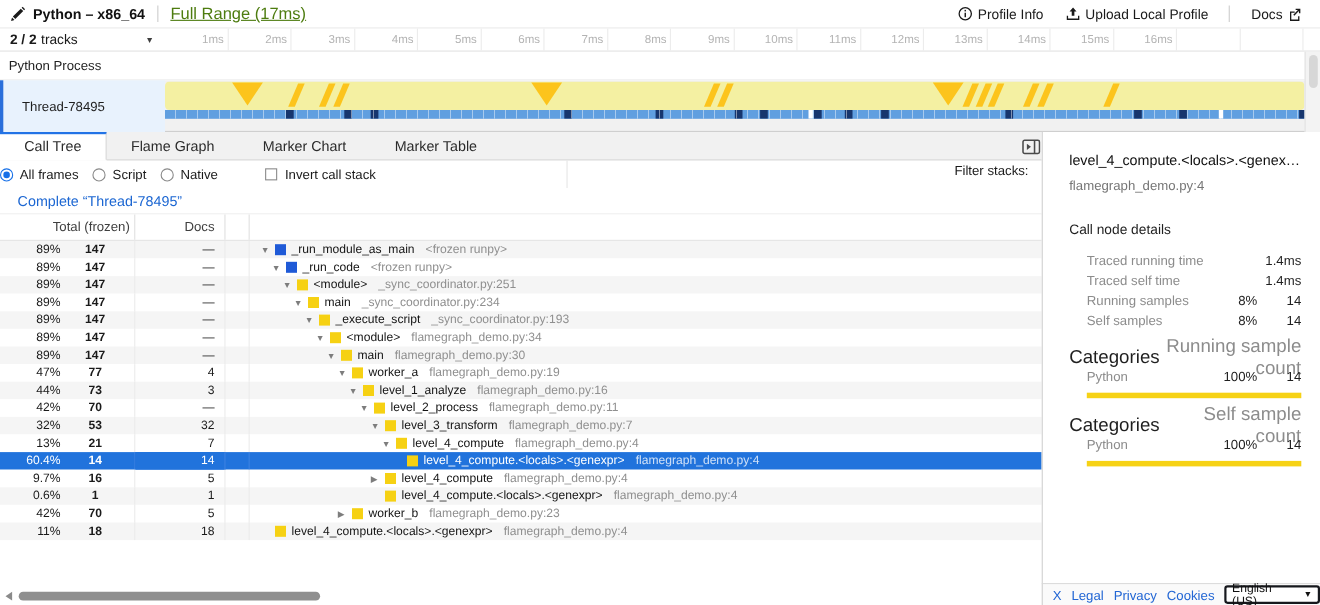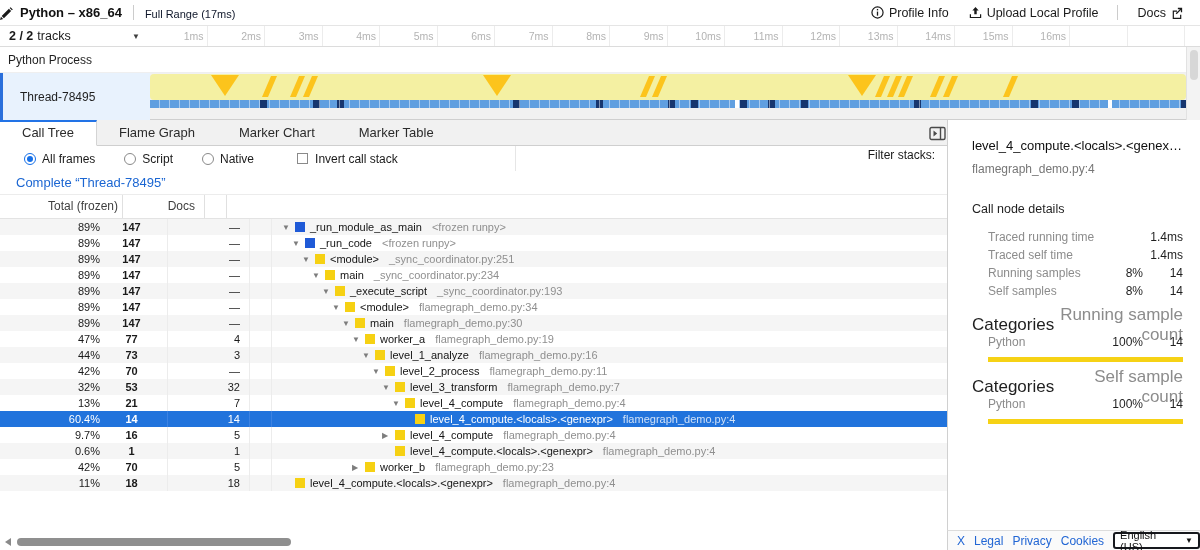--- a/index.html
+++ b/index.html
@@ -2,25 +2,25 @@
 <html><head>
 <meta charset="utf-8">
 <style>
   * { margin:0; padding:0; box-sizing:border-box; }
   html,body { width:1200px; height:550px; }
   body { position:relative; font-family:"Liberation Sans", sans-serif; background:#fff; overflow:hidden; color:#1a1a1a; }
 
   
   #app-header { position:absolute; left:0; top:0; width:1200px; height:26px; background:#fff;
     border-bottom:1px solid #e5e5e5; display:flex; align-items:center; }
-  .hdr-left { display:flex; align-items:flex-end; }
+  .hdr-left { display:flex; align-items:center; padding-left:10px; }
   .hdr-left .pencil { width:13px; height:13px; margin-right:7px; }
   .profile-name { font-size:13px; font-weight:bold; color:#111; }
   .hdr-sep { width:1px; height:15px; background:#ccc; margin:0 11px; }
-  .range-link { font-size:11px; color:#0f172a; cursor:pointer; }
+  .range-link { font-size:15px; color:#4d7c0f; cursor:pointer;text-decoration:underline; }
   .hdr-right { margin-left:auto; display:flex; align-items:center; padding-right:12px; font-size:12.5px; }
   .hdr-item { display:flex; align-items:center; margin-left:20px; cursor:pointer; color:#1a1a1a; }
   .hdr-item svg { margin-right:5px; }
   .docs-sep { width:1px; height:15px; background:#ccc; margin-left:18px; }
 
   
   #ruler-row { position:absolute; left:0; top:26px; width:1200px; height:21px; background:#fff;
     border-bottom:1px solid #dcdcdc; display:flex; }
   #tracks-select { width:150px; display:flex; align-items:center; padding-left:9px; font-size:12.5px; cursor:pointer; }
   #tracks-select .bold { font-weight:bold; }
@@ -51,21 +51,21 @@
   .tab { padding:0 22px; font-size:13px; line-height:25px; color:#2b2b2b; cursor:pointer; }
   .tab.active { background:#fff; border-top:2px solid #2273e6; border-right:1px solid #d4d4d4; line-height:22px; margin-bottom:-1px; border-bottom:1px solid #fff; }
   #sidebar-toggle { position:absolute; left:928px; top:4px; width:19px; height:18px; cursor:pointer; display:flex; align-items:center; justify-content:center; }
 
   
   #controls-row { position:absolute; left:0; top:146px; width:947px; height:25px; background:#fff; display:flex; align-items:center; font-size:12px; }
   .radio-wrap { display:flex; align-items:center; margin-right:13px; cursor:pointer; }
   .radio { width:12px; height:12px; border-radius:50%; border:1px solid #8a8a8a; background:#fff; margin-right:6px; position:relative; }
   .radio.checked { border:1px solid #1670e8; }
   .radio.checked::after { content:""; position:absolute; left:2px; top:2px; width:6px; height:6px; border-radius:50%; background:#1670e8; }
-  #controls-left { display:flex; align-items:center; padding-left:24px;gap:16px; }
+  #controls-left { display:flex; align-items:center; padding-left:0; }
   #invert-wrap { display:flex; align-items:center; margin-left:30px; cursor:pointer; }
   #invert-check { width:11px; height:11px; border:1px solid #8a8a8a; background:#fff; margin-right:7px; }
   #controls-divider { position:absolute; left:515px; top:0; width:1px; height:25px; background:#e6e6e6; }
   #filter-wrap { position:absolute; right:6px; top:2px; display:flex; align-items:center; }
   #filter-label { font-size:12px; color:#1a1a1a; margin-right:6px; }
   #filter-input-box { position:relative; width:290px; }
   #filter-input { width:100%; height:20px; border:1px solid #9a9aa5; border-radius:3px; padding:0 4px 0 24px;
     font-family:"Liberation Sans",sans-serif; font-size:13px; color:#1a1a1a; outline:none; }
   #filter-input::placeholder { color:#767676; }
   #filter-mag { position:absolute; left:5px; top:3px; }
@@ -75,21 +75,21 @@
   #breadcrumb { font-size:13px; color:#1b66d2; line-height:24px; padding-left:16px; cursor:pointer; display:inline-block; }
   #table-header { position:absolute; left:0; top:195px; width:947px; height:24px; display:flex; font-size:12px; color:#3f3f3f; border-bottom:1px solid #e3e3e3; background:#fff; }
   #table-header .h-total { width:123px; text-align:right; padding:4px 4px 0 0; border-right:1px solid #e0e0e0; }
   #table-header .h-self  { width:82px;  text-align:right; padding:4px 9px 0 0; border-right:1px solid #e0e0e0; }
   #table-header .h-icon  { width:22px; border-right:1px solid #e0e0e0; }
 
   #tree-rows { position:absolute; left:0; top:219px; width:947px; }
   .trow { height:16px; display:flex; font-size:11px; align-items:center; cursor:pointer; }
   .trow:nth-child(odd) { background:#f5f5f5; }
   .trow:nth-child(even) { background:#fff; }
-  .c-total { width:123px; height:16px; display:flex; align-items:center; border-right:1px solid #ececec;margin-left:45px; }
+  .c-total { width:123px; height:16px; display:flex; align-items:center; border-right:1px solid #ececec; }
   .c-total .pct { width:55px; text-align:right; color:#1a1a1a; }
   .c-total .cnt { flex:1; text-align:center; padding-right:4px; color:#1a1a1a;font-weight:bold; }
   .c-self { width:82px; height:16px; line-height:16px; text-align:right; padding-right:9px; border-right:1px solid #ececec; color:#1a1a1a; }
   .c-icon { width:22px; height:16px; border-right:1px solid #ececec; }
   .c-tree { flex:1; height:16px; display:flex; align-items:center; overflow:hidden; white-space:nowrap; }
   .twisty { width:15px; font-size:8px; color:#7d7d7d; text-align:left; padding-left:2px; flex:none; }
   .fsquare { width:10px; height:10px; flex:none; margin-right:5px; }
   .fname { color:#141414; margin-right:10px; }
   .ffile { color:#8f8f8f; }
   .trow.selected, .trow.selected .c-total .pct, .trow.selected .c-total .cnt, .trow.selected .c-self, .trow.selected .fname { background:#2173dc; color:#fff; }

